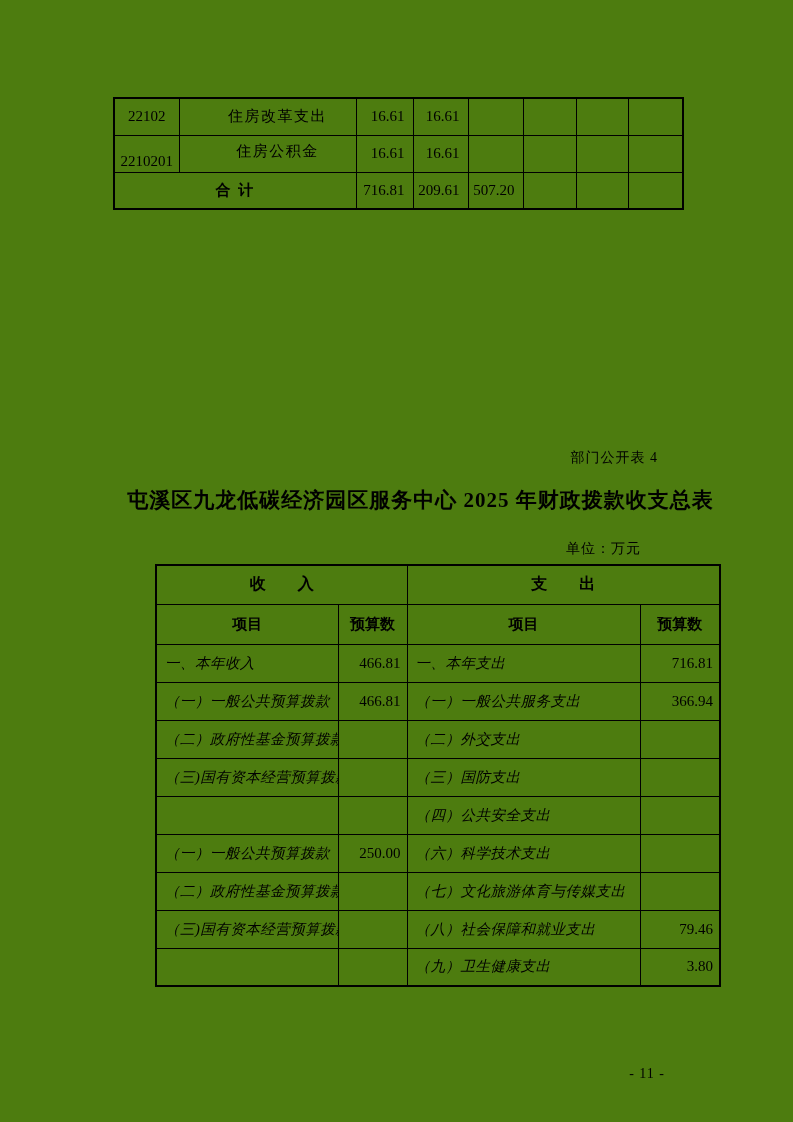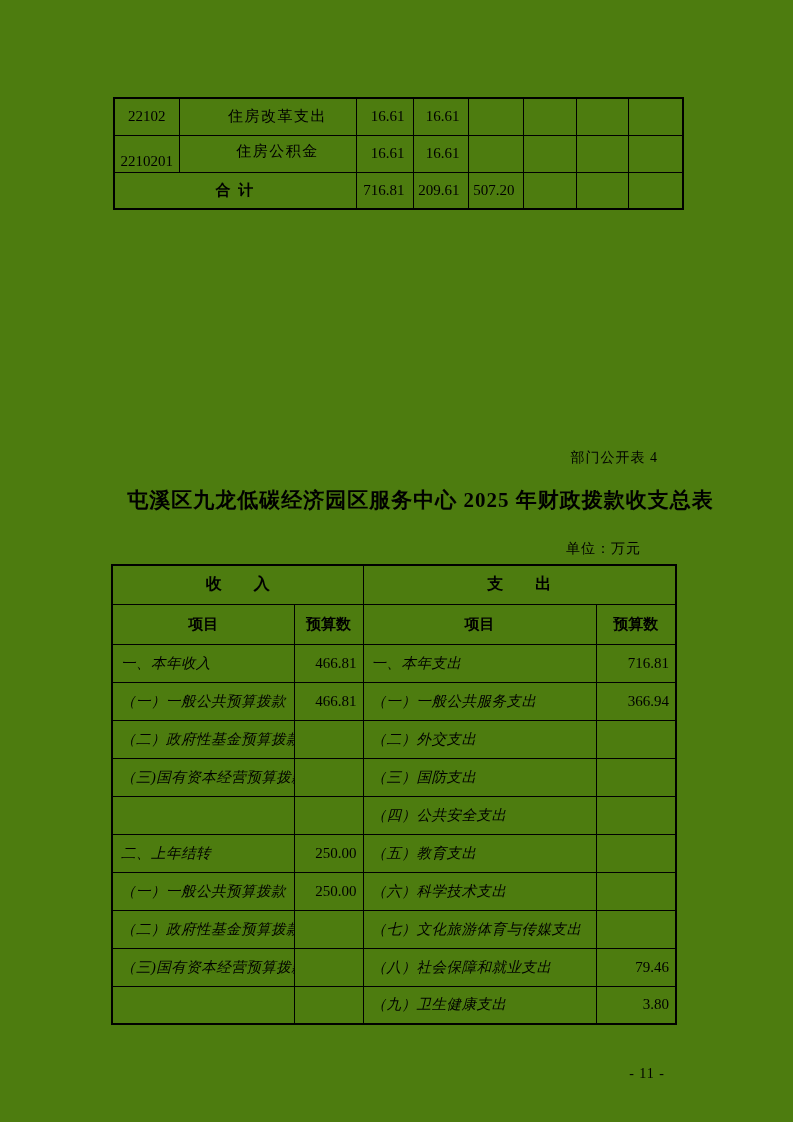--- a/index.html
+++ b/index.html
@@ -52,20 +52,21 @@
     font-size: 14px; letter-spacing: 1px;
   }
 
   
   #main-table-wrap { position: absolute; left: 111px; top: 564px; }
   #main-table {
     border-collapse: collapse;
     table-layout: fixed;
     width: 564px;
     border: 2px solid #000;
+    margin-left: 44px;
   }
   #main-table td {
     border: 1px solid #000;
     font-size: 15px;
     vertical-align: middle;
     overflow: hidden;
   }
   #main-table tr.section-row td { height: 39px; text-align: center; font-weight: bold; font-size: 16px; }
   #main-table tr.colhead-row td { height: 40px; text-align: center; font-weight: bold; }
   #main-table tr.data-row td { height: 38px; }
@@ -178,26 +179,20 @@
             <td class="item-cell">（三）国防支出</td>
             <td class="val-cell"></td>
           </tr>
           <tr class="data-row">
             <td class="item-cell"></td>
             <td class="val-cell"></td>
             <td class="item-cell">（四）公共安全支出</td>
             <td class="val-cell"></td>
           </tr>
           <tr class="data-row">
-            <td class="item-cell">二、上年结转</td>
-            <td class="val-cell">250.00</td>
-            <td class="item-cell">（五）教育支出</td>
-            <td class="val-cell"></td>
-          </tr>
-          <tr class="data-row">
             <td class="item-cell">（一）一般公共预算拨款</td>
             <td class="val-cell">250.00</td>
             <td class="item-cell">（六）科学技术支出</td>
             <td class="val-cell"></td>
           </tr>
           <tr class="data-row">
             <td class="item-cell">（二）政府性基金预算拨款</td>
             <td class="val-cell"></td>
             <td class="item-cell">（七）文化旅游体育与传媒支出</td>
             <td class="val-cell"></td>

